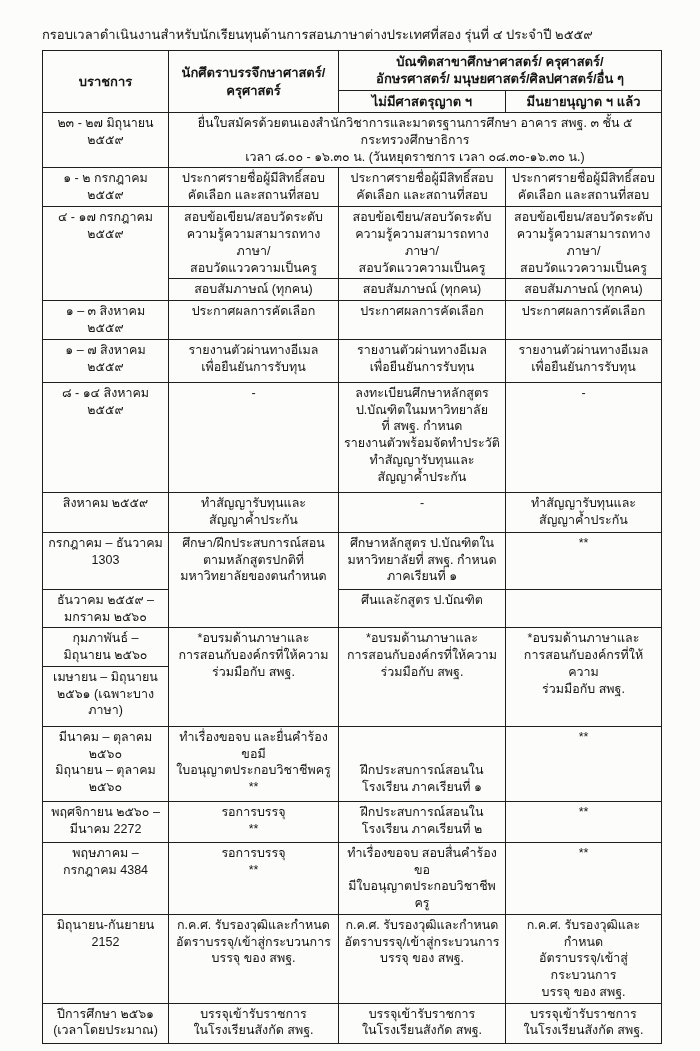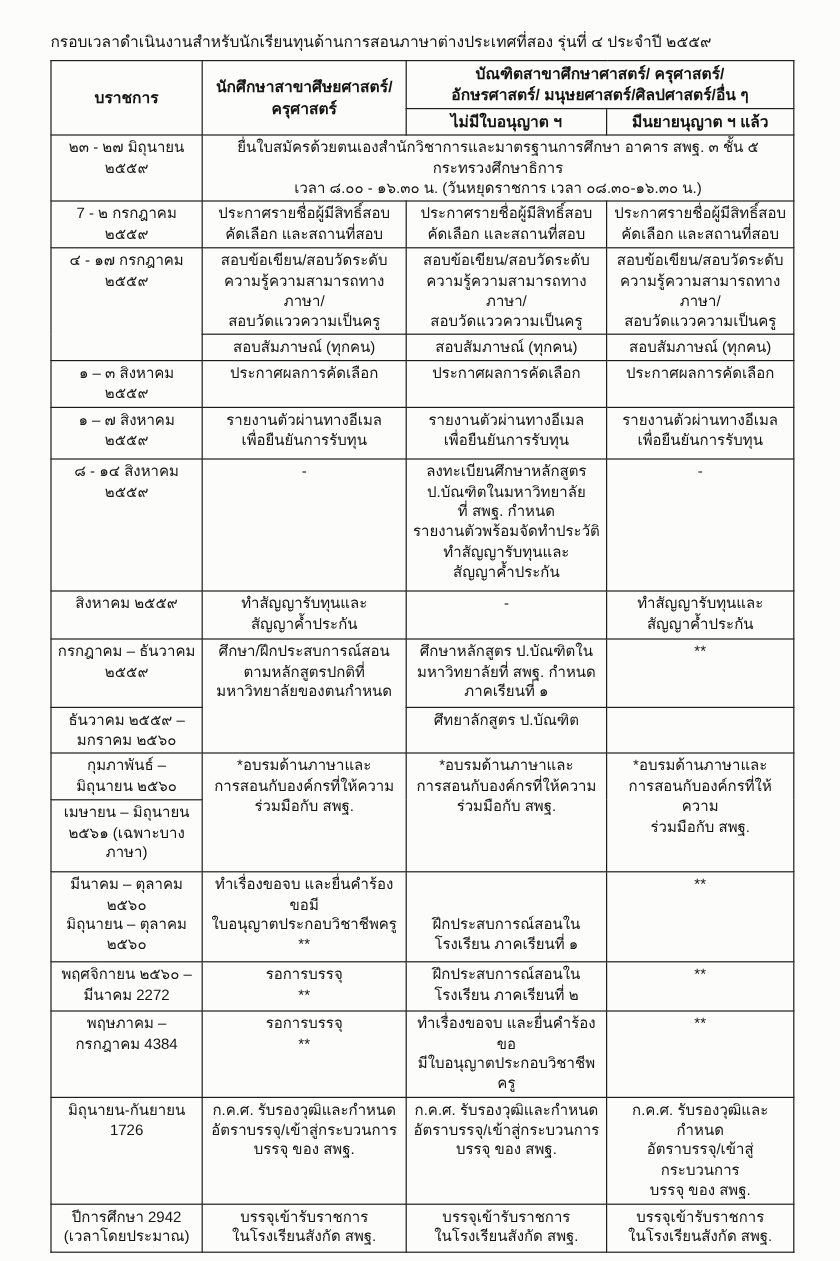--- a/index.html
+++ b/index.html
@@ -54,40 +54,40 @@
   <table class="schedule">
     <colgroup>
       <col class="c1">
         <col class="c2">
         <col class="c3">
         <col class="c4">
     </colgroup>
     <thead>
       <tr style="height:38px">
         <th rowspan="2">บราชการ</th>
-        <th rowspan="2">นักศึกษาสาขาศึษยศาสตร์/
+        <th rowspan="2">นักศึตราบรรจึกษาศาสตร์/
 ครุศาสตร์</th>
         <th colspan="2">บัณฑิตสาขาศึกษาศาสตร์/ ครุศาสตร์/
 อักษรศาสตร์/ มนุษยศาสตร์/ศิลปศาสตร์/อื่น ๆ</th>
       </tr>
       <tr style="height:20px">
-        <th>ไม่มีใบอนุญาต ฯ</th>
+        <th>ไม่มีศาสตรุญาต ฯ</th>
         <th>มีนยายนุญาต ฯ แล้ว</th>
       </tr>
     </thead>
     <tbody>
       <tr style="height:53px">
         <td>๒๓ - ๒๗ มิถุนายน
 ๒๕๕๙</td>
         <td colspan="3">ยื่นใบสมัครด้วยตนเองสำนักวิชาการและมาตรฐานการศึกษา อาคาร สพฐ. ๓  ชั้น ๕
 กระทรวงศึกษาธิการ
 เวลา ๘.๐๐ - ๑๖.๓๐ น. (วันหยุดราชการ เวลา ๐๘.๓๐-๑๖.๓๐ น.)</td>
       </tr>
       <tr style="height:39px">
-        <td>7 - ๒ กรกฎาคม
+        <td>๑ - ๒ กรกฎาคม
 ๒๕๕๙</td>
         <td>ประกาศรายชื่อผู้มีสิทธิ์สอบ
 คัดเลือก และสถานที่สอบ</td>
         <td>ประกาศรายชื่อผู้มีสิทธิ์สอบ
 คัดเลือก และสถานที่สอบ</td>
         <td>ประกาศรายชื่อผู้มีสิทธิ์สอบ
 คัดเลือก และสถานที่สอบ</td>
       </tr>
       <tr style="height:56px">
         <td rowspan="2">๔ - ๑๗ กรกฎาคม
@@ -139,33 +139,33 @@
       <tr style="height:40px">
         <td>สิงหาคม ๒๕๕๙</td>
         <td>ทำสัญญารับทุนและ
 สัญญาค้ำประกัน</td>
         <td>-</td>
         <td>ทำสัญญารับทุนและ
 สัญญาค้ำประกัน</td>
       </tr>
       <tr style="height:57px">
         <td>กรกฎาคม – ธันวาคม
-๒๕๕๙</td>
+1303</td>
         <td rowspan="2">ศึกษา/ฝึกประสบการณ์สอน
 ตามหลักสูตรปกติที่
 มหาวิทยาลัยของตนกำหนด</td>
         <td>ศึกษาหลักสูตร ป.บัณฑิตใน
 มหาวิทยาลัยที่ สพฐ. กำหนด
 ภาคเรียนที่ ๑</td>
         <td>**</td>
       </tr>
       <tr style="height:38px">
         <td>ธันวาคม ๒๕๕๙ –
 มกราคม ๒๕๖๐</td>
-        <td>ศึทยาลักสูตร ป.บัณฑิต</td>
+        <td>ศึนและักสูตร ป.บัณฑิต</td>
         <td></td>
       </tr>
       <tr style="height:37px">
         <td>กุมภาพันธ์ –
 มิถุนายน ๒๕๖๐</td>
         <td rowspan="2">*อบรมด้านภาษาและ
 การสอนกับองค์กรที่ให้ความ
 ร่วมมือกับ สพฐ.</td>
         <td rowspan="2">*อบรมด้านภาษาและ
 การสอนกับองค์กรที่ให้ความ
@@ -198,39 +198,39 @@
 **</td>
         <td>ฝึกประสบการณ์สอนใน
 โรงเรียน ภาคเรียนที่ ๒</td>
         <td>**</td>
       </tr>
       <tr style="height:40px">
         <td>พฤษภาคม –
 กรกฎาคม 4384</td>
         <td>รอการบรรจุ
 **</td>
-        <td>ทำเรื่องขอจบ และยื่นคำร้องขอ
+        <td>ทำเรื่องขอจบ สอบสื่นคำร้องขอ
 มีใบอนุญาตประกอบวิชาชีพครู</td>
         <td>**</td>
       </tr>
       <tr style="height:55px">
         <td>มิถุนายน-กันยายน
-1726</td>
+2152</td>
         <td>ก.ค.ศ. รับรองวุฒิและกำหนด
 อัตราบรรจุ/เข้าสู่กระบวนการ
 บรรจุ ของ สพฐ.</td>
         <td>ก.ค.ศ. รับรองวุฒิและกำหนด
 อัตราบรรจุ/เข้าสู่กระบวนการ
 บรรจุ ของ สพฐ.</td>
         <td>ก.ค.ศ. รับรองวุฒิและกำหนด
 อัตราบรรจุ/เข้าสู่กระบวนการ
 บรรจุ ของ สพฐ.</td>
       </tr>
       <tr style="height:40px">
-        <td>ปีการศึกษา 2942
+        <td>ปีการศึกษา ๒๕๖๑
 (เวลาโดยประมาณ)</td>
         <td>บรรจุเข้ารับราชการ
 ในโรงเรียนสังกัด สพฐ.</td>
         <td>บรรจุเข้ารับราชการ
 ในโรงเรียนสังกัด สพฐ.</td>
         <td>บรรจุเข้ารับราชการ
 ในโรงเรียนสังกัด สพฐ.</td>
       </tr>
     </tbody>
   </table>

